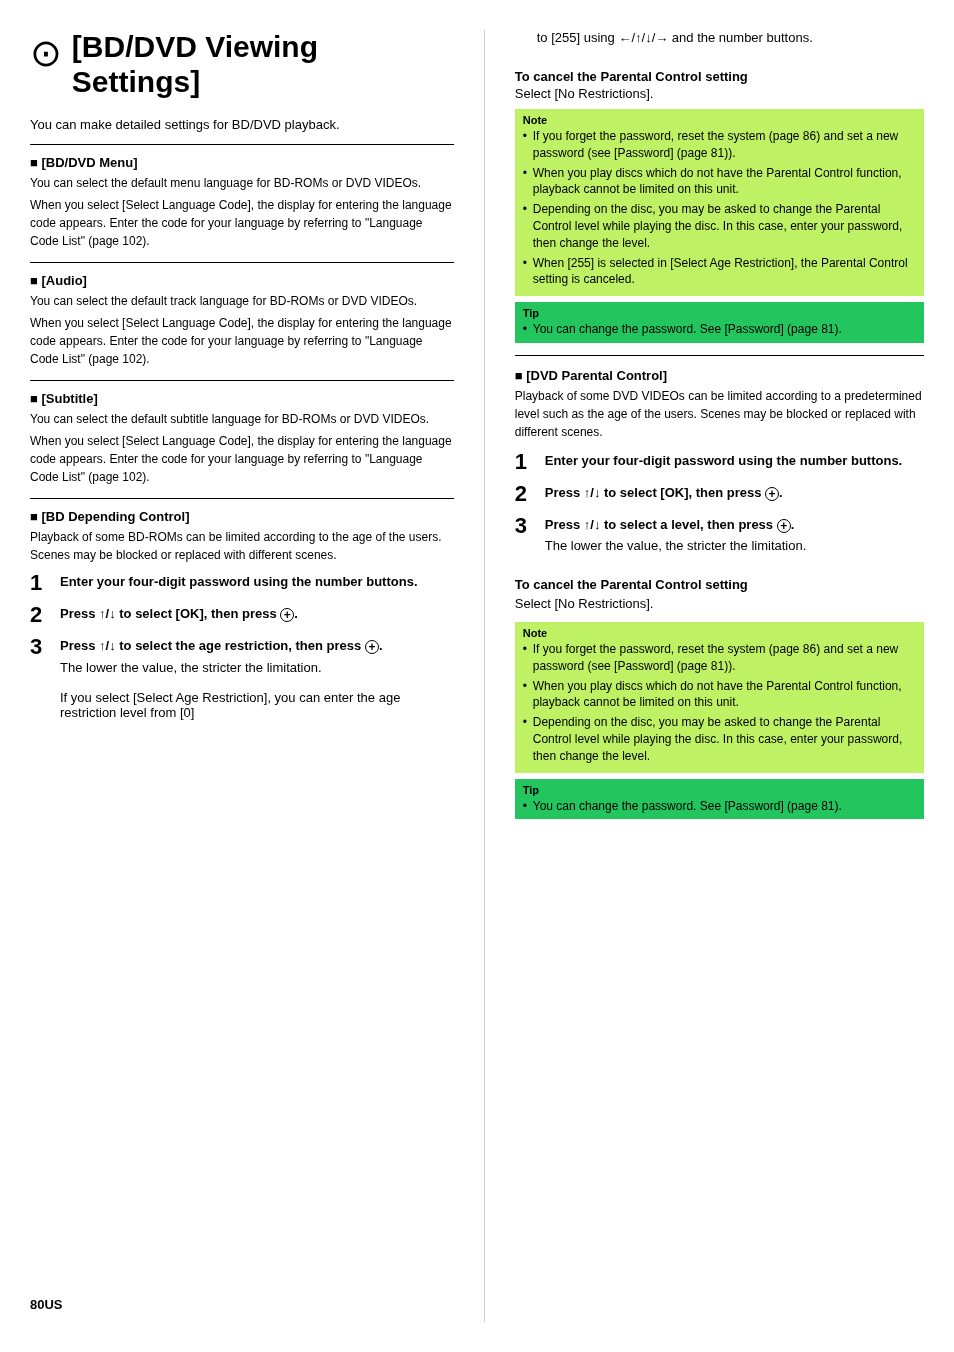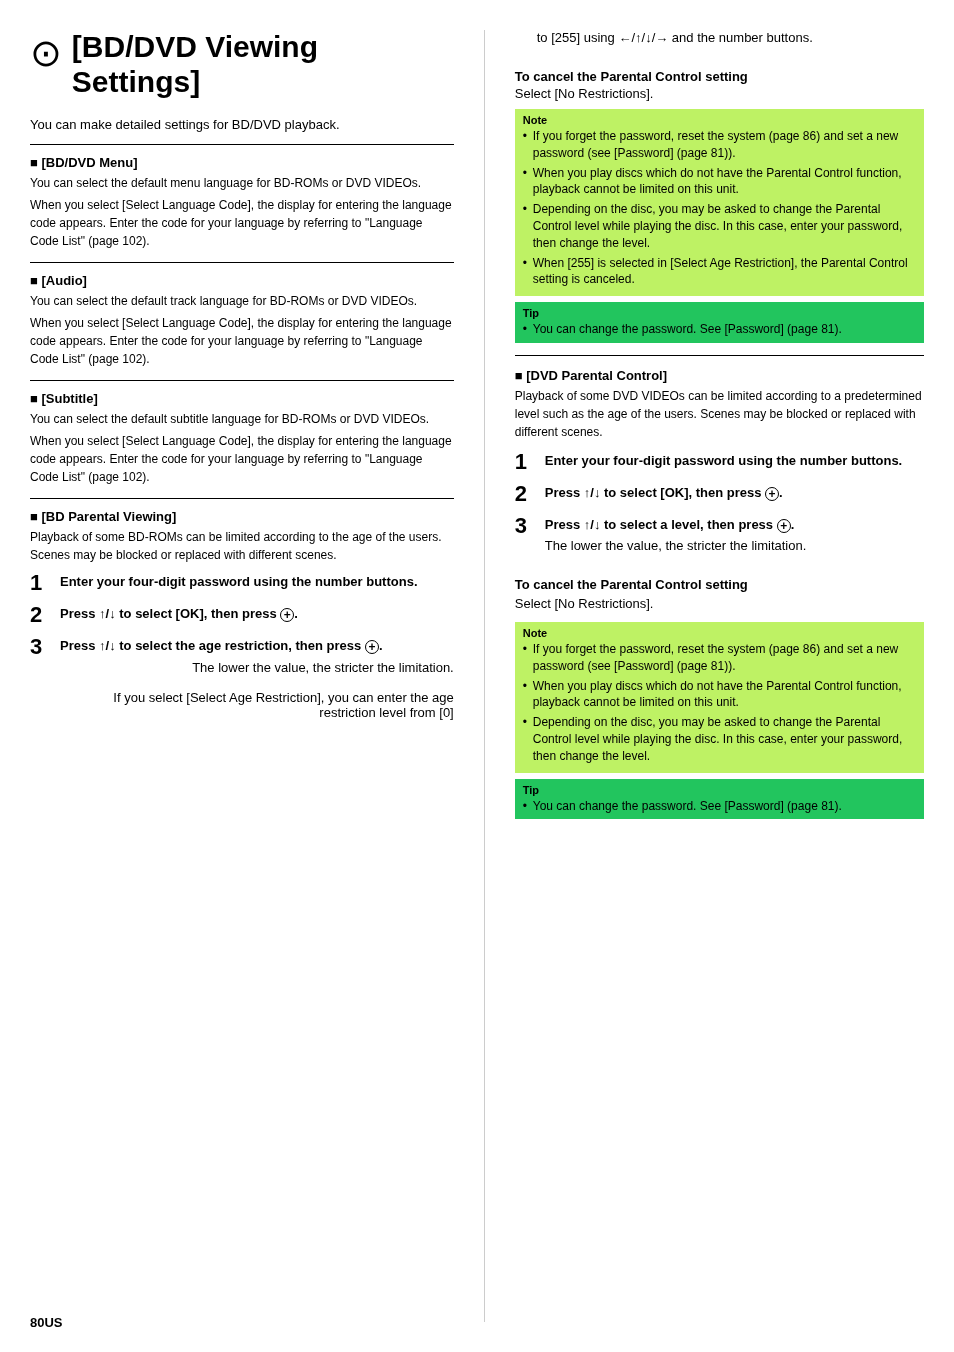--- a/index.html
+++ b/index.html
@@ -89,21 +89,20 @@
     }
     .step-text {
       font-size: 13px;
       line-height: 1.5;
       font-weight: bold;
     }
     .step-sub {
       font-weight: normal;
       font-size: 13px;
       margin-top: 4px;
-      text-align: right;
     }
     .to-cancel {
       font-weight: bold;
       font-size: 13px;
       margin-top: 24px;
       margin-bottom: 2px;
     }
     .note-box {
       background: #bef264;
       padding: 5px 8px;
@@ -154,21 +153,21 @@
       position: relative;
       line-height: 1.4;
     }
     .tip-box ul li::before {
       content: "•";
       position: absolute;
       left: 0;
     }
     .page-num {
       position: absolute;
-      bottom: 22px;
+      bottom: 40px;
       left: 30px;
       font-size: 13px;
       font-weight: bold;
     }
     .circle-plus {
       display: inline-block;
       width: 14px;
       height: 14px;
       border: 1.5px solid #000;
       border-radius: 50%;
@@ -211,21 +210,21 @@
     <hr>
 
     <div class="section">
       <div class="section-header">[Subtitle]</div>
       <p>You can select the default subtitle language for BD-ROMs or DVD VIDEOs.</p>
       <p>When you select [Select Language Code], the display for entering the language code appears. Enter the code for your language by referring to "Language Code List" (page 102).</p>
     </div>
     <hr>
 
     <div class="section">
-      <div class="section-header">[BD Parental Viewing]</div>
+      <div class="section-header">[BD Depending Control]</div>
       <p>Playback of some BD-ROMs can be limited according to the age of the users. Scenes may be blocked or replaced with different scenes.</p>
 
       <div class="numbered-steps">
         <div class="step">
           <span class="step-num">1</span>
           <span class="step-text">Enter your four-digit password using the number buttons.</span>
         </div>
         <div class="step">
           <span class="step-num">2</span>
           <div>

